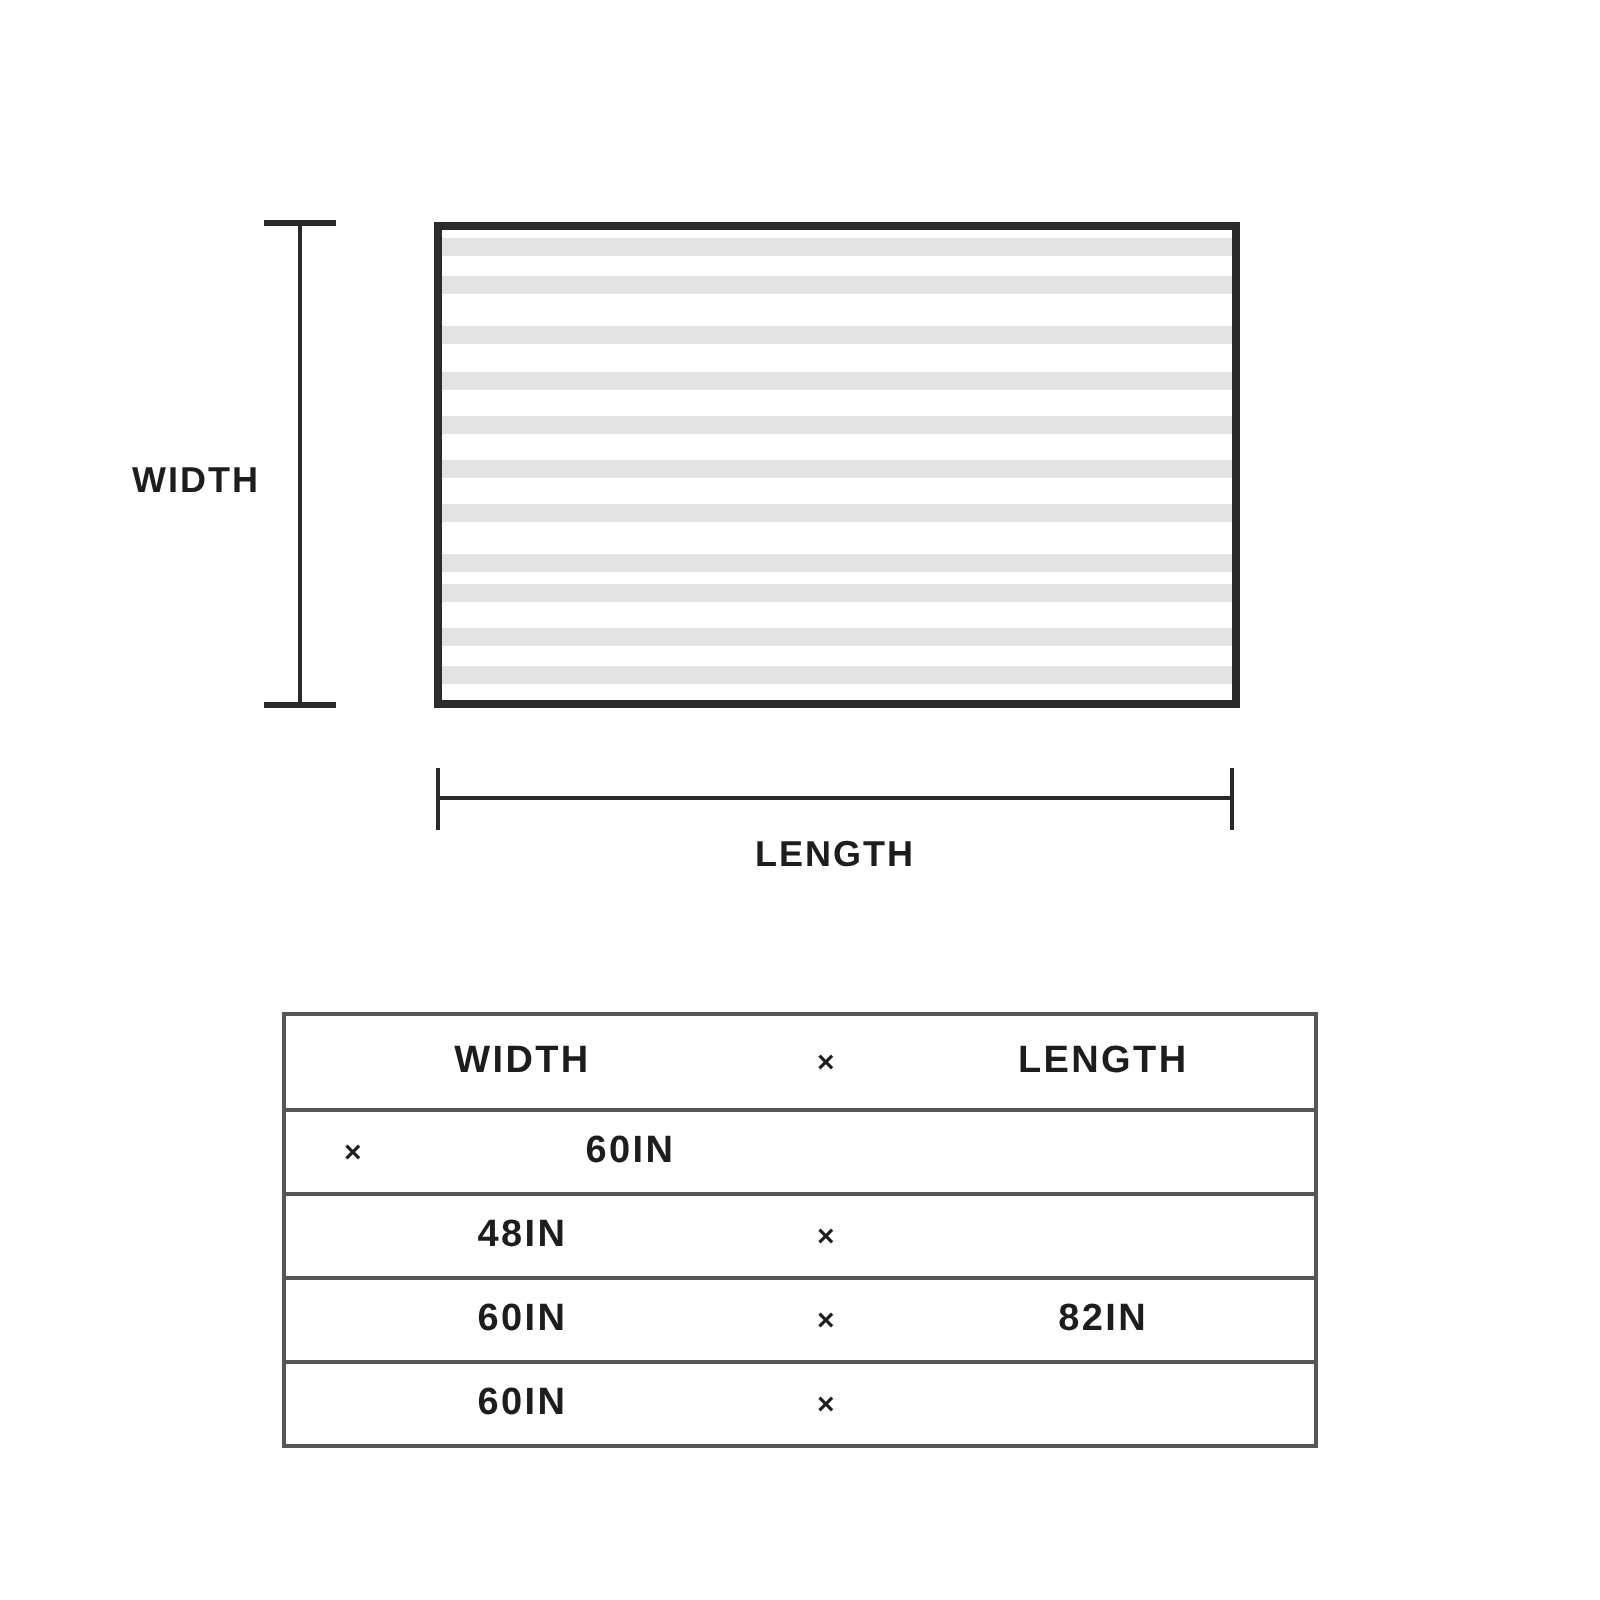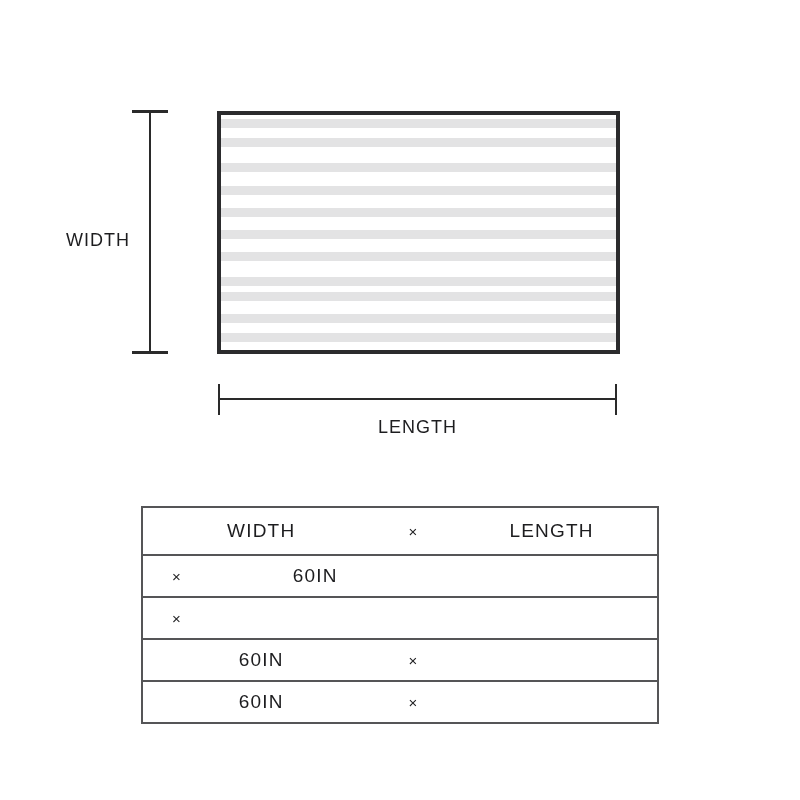--- a/index.html
+++ b/index.html
@@ -7,20 +7,21 @@
     padding: 0;
     background: #ffffff;
     font-family: "Liberation Sans", "DejaVu Sans", sans-serif;
   }
   .canvas {
     position: relative;
     width: 800px;
     height: 800px;
     background: #ffffff;
     overflow: hidden;
+    font-weight: bold;
   }
 
   
   .blanket {
     position: absolute;
     left: 217px;
     top: 111px;
     width: 403px;
     height: 243px;
     box-sizing: border-box;
@@ -124,25 +125,27 @@
     <div class="t-row header">
       <div class="t-cell c-width">WIDTH</div>
       <div class="t-cell c-times">×</div>
       <div class="t-cell c-length">LENGTH</div>
     </div>
     <div class="t-row">
       <div class="t-cell c-times">×</div>
       <div class="t-cell c-length">60IN</div>
     </div>
     <div class="t-row">
+      <div class="t-cell c-width">48IN</div>
       <div class="t-cell c-times">×</div>
     </div>
     <div class="t-row">
       <div class="t-cell c-width">60IN</div>
       <div class="t-cell c-times">×</div>
+      <div class="t-cell c-length">82IN</div>
     </div>
     <div class="t-row">
       <div class="t-cell c-width">60IN</div>
       <div class="t-cell c-times">×</div>
     </div>
   </div>
 
 </div>
 
 </body></html>

